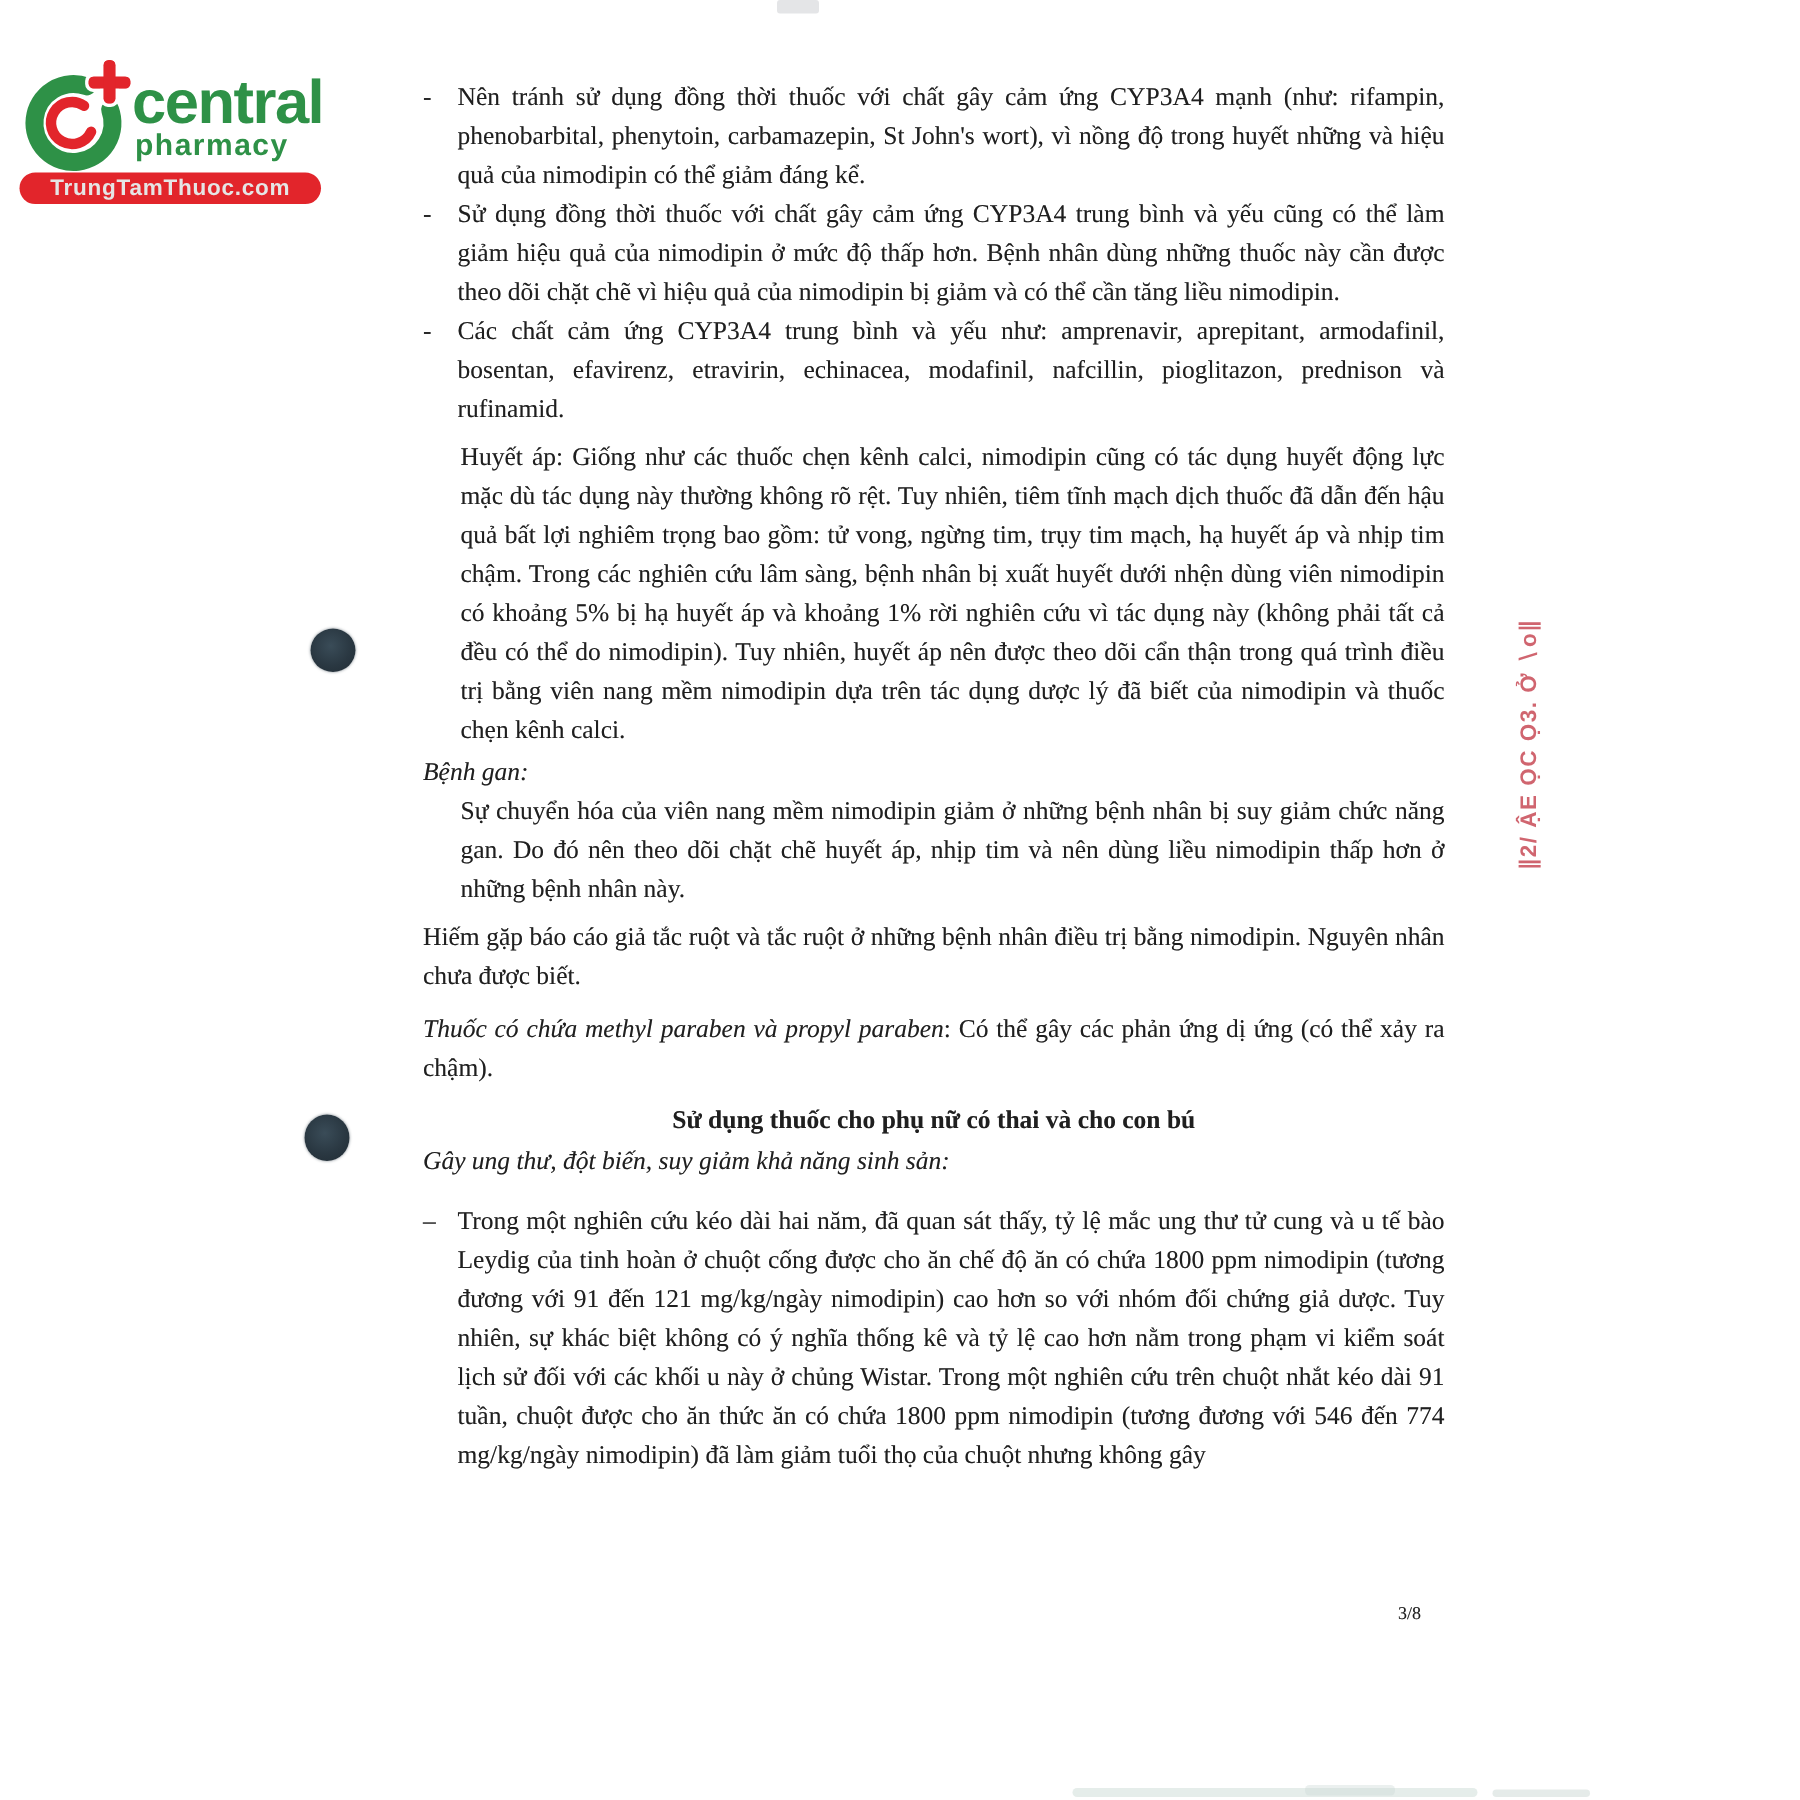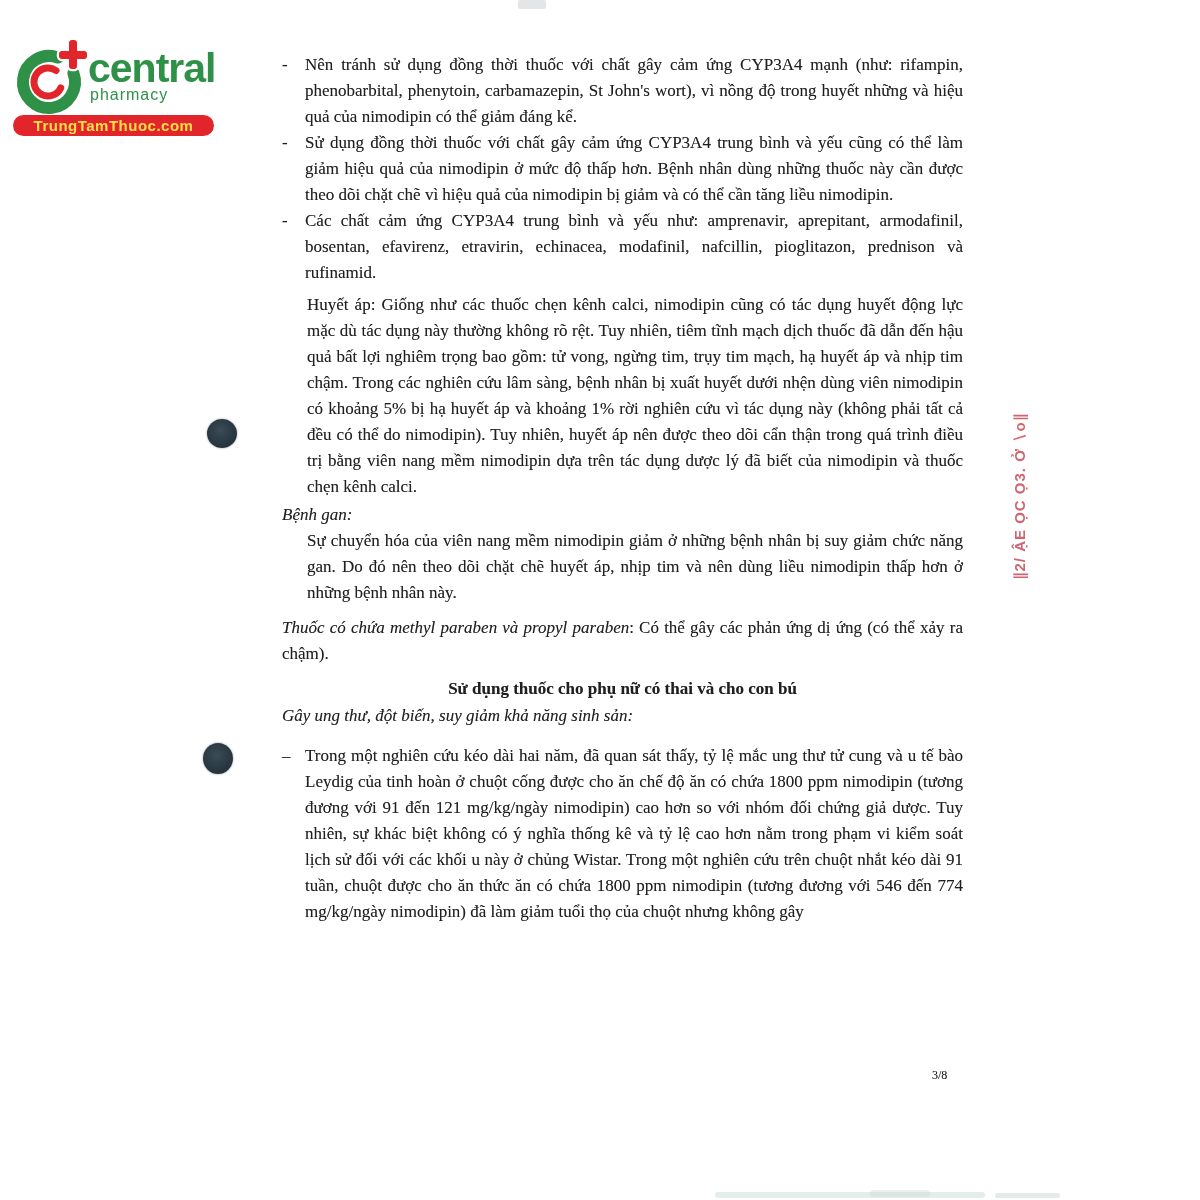--- a/index.html
+++ b/index.html
@@ -6,24 +6,24 @@
   .page{
     position:relative;width:1200px;height:1200px;background:#ffffff;overflow:hidden;
     font-family:"Liberation Serif","DejaVu Serif",serif;color:#1f1f1f;padding-left:28px;
   }
   
   .logo{position:absolute;left:12px;top:30px;width:230px;height:115px;}
   .logo-mark{position:absolute;left:2px;top:4px;}
   .brand{position:absolute;left:76px;top:18px;font-family:"Liberation Sans","DejaVu Sans",sans-serif;
          font-weight:700;color:#2e9147;font-size:41px;letter-spacing:-1px;line-height:1;}
   .brand-sub{position:absolute;left:78px;top:57px;font-family:"Liberation Sans","DejaVu Sans",sans-serif;
-         font-weight:400;color:#2e9147;font-size:16px;letter-spacing:1px;line-height:1;}
+         font-weight:700;color:#2e9147;font-size:20px;letter-spacing:1px;line-height:1;}
   .banner{position:absolute;left:1px;top:85px;width:201px;height:21px;border-radius:11px;
           background:#e2252b;display:flex;align-items:center;justify-content:center;}
-  .banner span{font-family:"Liberation Sans","DejaVu Sans",sans-serif;font-weight:700;color:#fde047;
+  .banner span{font-family:"Liberation Sans","DejaVu Sans",sans-serif;font-weight:700;color:#e5e5e5;
           font-size:15px;letter-spacing:.5px;line-height:1;}
   
   .content{position:absolute;left:282px;top:52px;width:681px;font-size:17px;line-height:26px;
            text-align:justify;text-shadow:0 0 .4px rgba(0,0,0,.35);}
   .bullet{display:flex;}
   .bullet .dash{width:23px;flex:0 0 23px;}
   .bullet .btxt{flex:1;text-align:justify;}
   .h-italic{font-style:italic;text-align:left;}
   .indent{margin-left:25px;}
   .h-bold{font-weight:700;text-align:center;}
@@ -96,20 +96,21 @@
       <span class="btxt">Các chất cảm ứng CYP3A4 trung bình và yếu như: amprenavir, aprepitant, armodafinil, bosentan, efavirenz, etravirin, echinacea, modafinil, nafcillin, pioglitazon, prednison và rufinamid.</span>
     </div>
 
 
     <div class="indent mt6">Huyết áp: Giống như các thuốc chẹn kênh calci, nimodipin cũng có tác dụng huyết động lực mặc dù tác dụng này thường không rõ rệt. Tuy nhiên, tiêm tĩnh mạch dịch thuốc đã dẫn đến hậu quả bất lợi nghiêm trọng bao gồm: tử vong, ngừng tim, trụy tim mạch, hạ huyết áp và nhịp tim chậm. Trong các nghiên cứu lâm sàng, bệnh nhân bị xuất huyết dưới nhện dùng viên nimodipin có khoảng 5% bị hạ huyết áp và khoảng 1% rời nghiên cứu vì tác dụng này (không phải tất cả đều có thể do nimodipin). Tuy nhiên, huyết áp nên được theo dõi cẩn thận trong quá trình điều trị bằng viên nang mềm nimodipin dựa trên tác dụng dược lý đã biết của nimodipin và thuốc chẹn kênh calci.</div>
 
     <div class="h-italic mt2">Bệnh gan:</div>
 
     <div class="indent">Sự chuyển hóa của viên nang mềm nimodipin giảm ở những bệnh nhân bị suy giảm chức năng gan. Do đó nên theo dõi chặt chẽ huyết áp, nhịp tim và nên dùng liều nimodipin thấp hơn ở những bệnh nhân này.</div>
 
+    <div class="mt6">Hiếm gặp báo cáo giả tắc ruột và tắc ruột ở những bệnh nhân điều trị bằng nimodipin. Nguyên nhân chưa được biết.</div>
 
 
     <div class="mt9">
       <span class="h-italic">Thuốc có chứa methyl paraben và propyl paraben</span><span>: Có thể gây các phản ứng dị ứng (có thể xảy ra chậm).</span>
     </div>
 
     <div class="h-bold mt9">Sử dụng thuốc cho phụ nữ có thai và cho con bú</div>
 
     <div class="h-italic mt1">Gây ung thư, đột biến, suy giảm khả năng sinh sản:</div>
 

